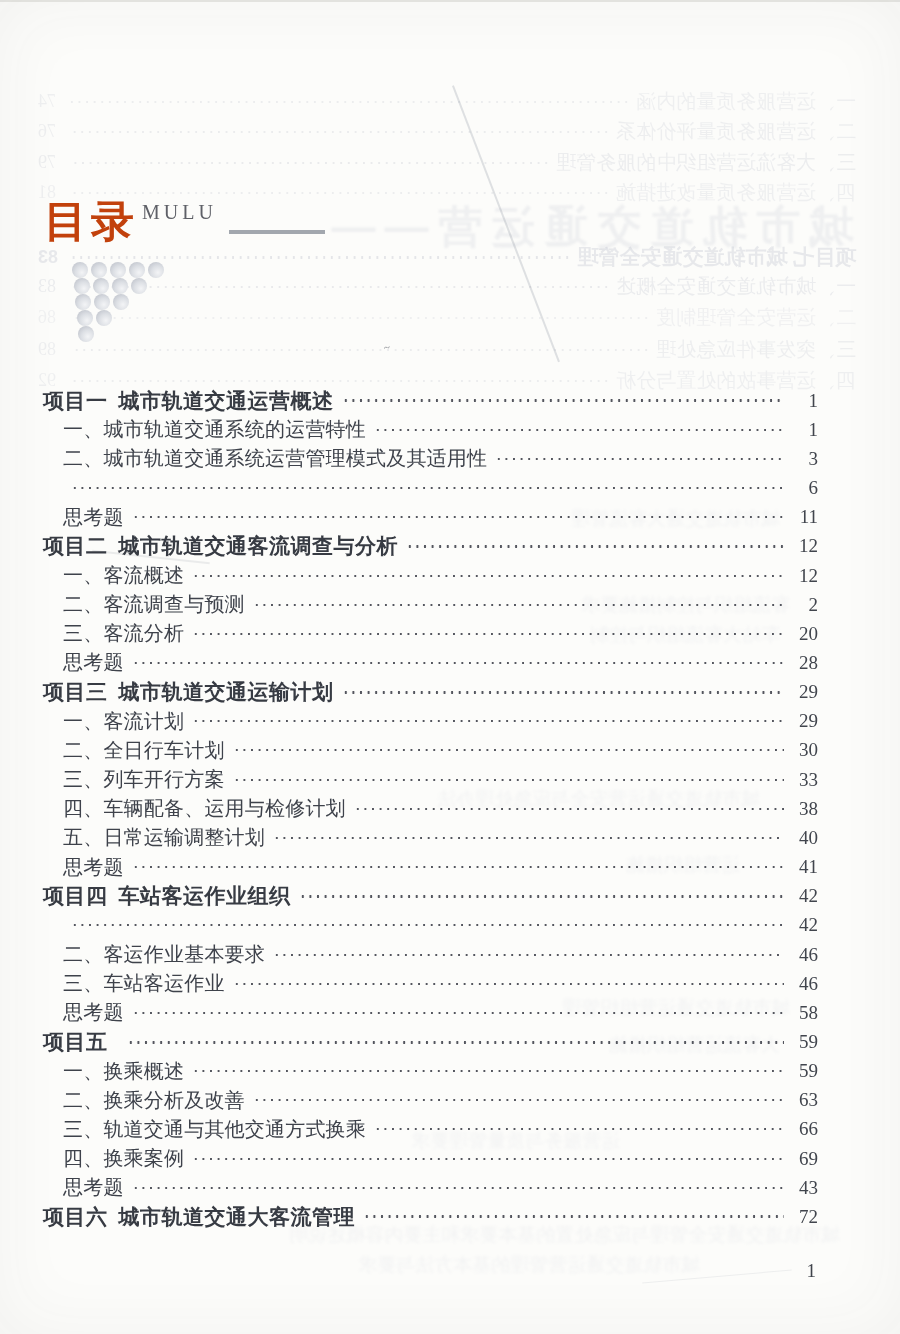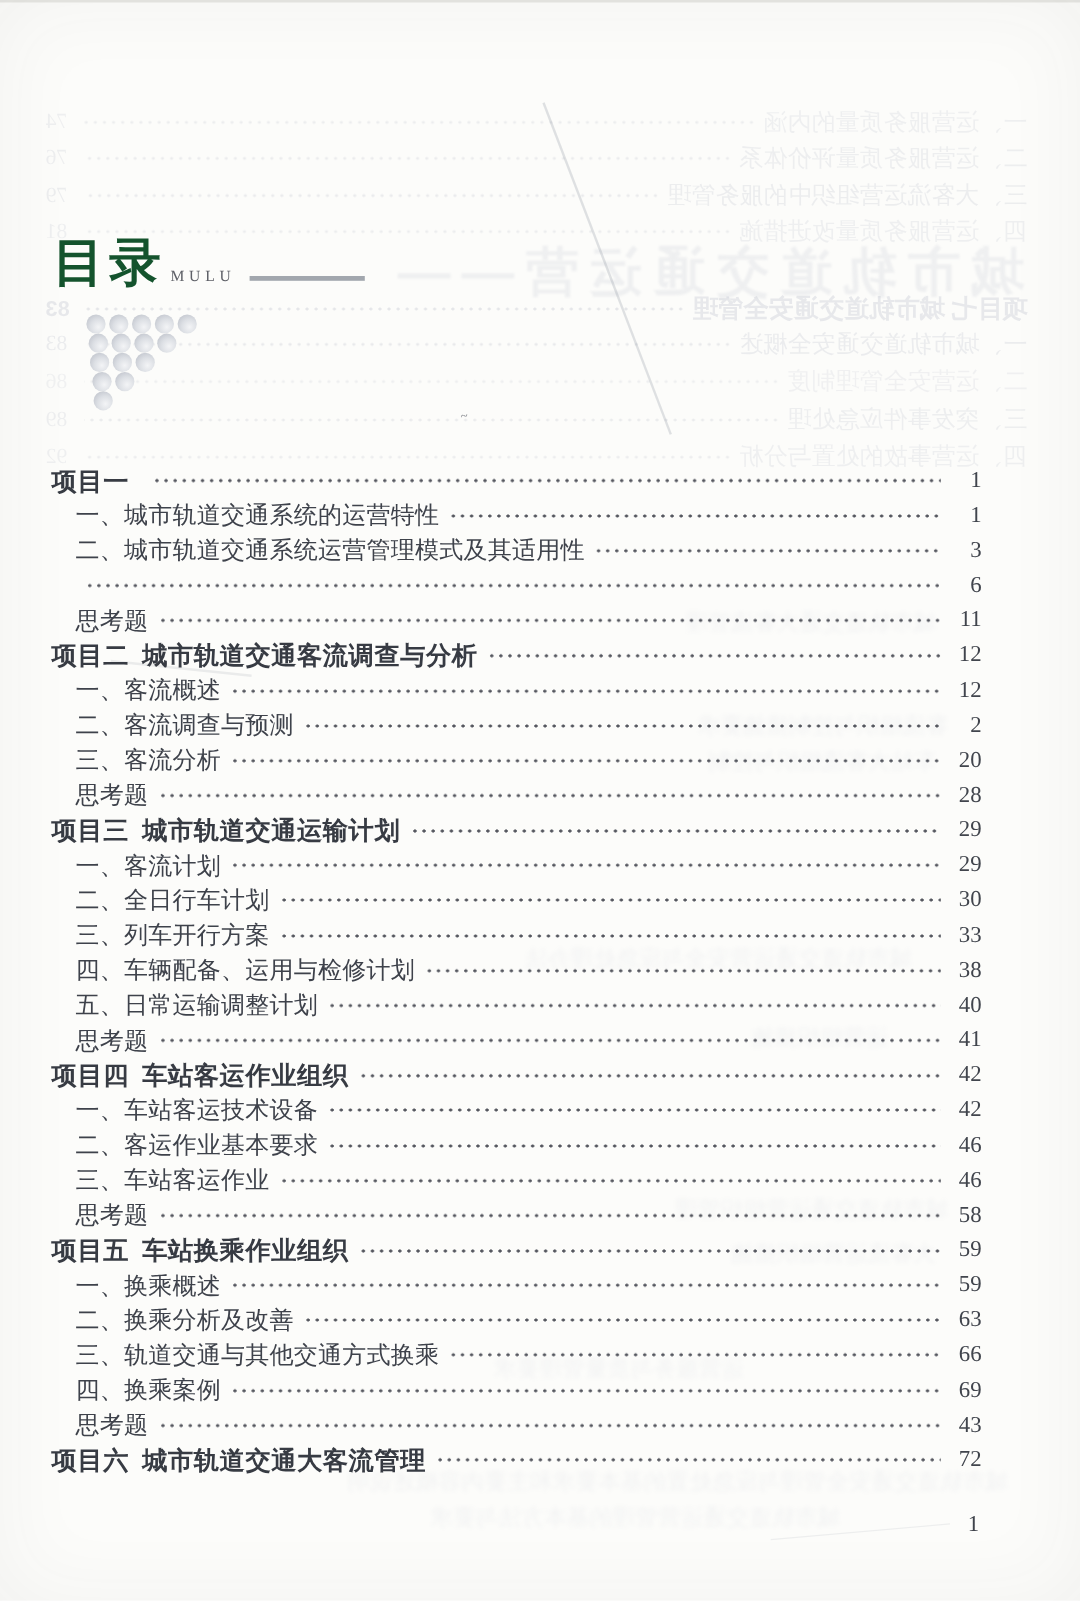--- a/index.html
+++ b/index.html
@@ -13,28 +13,28 @@
     background:#fcfcfa;
     box-shadow:inset 0 0 70px rgba(60,60,55,0.05), inset 0 2px 0 #e7e7e3;
   }
 
   
   .header{
     position:absolute;left:44px;top:200px;
     display:flex;align-items:flex-end;z-index:3;
   }
   .title-cn{
-    font-family:Liberation Mono, monospace;
+    font-family:Liberation Sans, sans-serif;
     font-weight:bold;font-size:43px;line-height:1;
-    letter-spacing:4px;color:#14532d;
+    letter-spacing:4px;color:#c2410c;
   }
   .title-pinyin{
     font-family:"Liberation Serif","DejaVu Serif",serif;
-    font-size:13px;line-height:1;letter-spacing:4px;color:#5e6067;
-    margin-left:4px;margin-bottom:7px;
+    font-size:20px;line-height:1;letter-spacing:4px;color:#5e6067;
+    margin-left:4px;margin-bottom:21px;
   }
   .header-rule{
     width:96px;height:4px;background:#a2a7ae;
     margin-left:12px;margin-bottom:9px;
   }
   .deco-dots{position:absolute;left:72px;top:262px;z-index:3;}
   .deco-dot{
     position:absolute;width:16px;height:16px;border-radius:50%;
     background:radial-gradient(circle at 62% 66%, #f3f4f6 0%, #dcdfe4 45%, #b7bbc4 100%);
   }
@@ -195,20 +195,21 @@
       <span class="deco-dot" style="left: 22px; top: 32px;"></span>
       <span class="deco-dot" style="left: 41px; top: 32px;"></span>
       <span class="deco-dot" style="left: 4.5px; top: 48px;"></span>
       <span class="deco-dot" style="left: 23.5px; top: 48px;"></span>
       <span class="deco-dot" style="left: 6px; top: 64px;"></span>
     </div>
 
   <div class="toc" id="toc-list">
       <div class="row chapter">
         <span class="num">项目一</span>
+        <span>城市轨道交通运营概述</span>
         <span class="leader"></span>
         <span class="pagenum">1</span>
       </div>
       <div class="row item">
         <span>一、城市轨道交通系统的运营特性</span>
         <span class="leader"></span>
         <span class="pagenum">1</span>
       </div>
       <div class="row item">
         <span>二、城市轨道交通系统运营管理模式及其适用性</span>
@@ -286,42 +287,40 @@
         <span class="leader"></span>
         <span class="pagenum">41</span>
       </div>
       <div class="row chapter">
         <span class="num">项目四</span>
         <span>车站客运作业组织</span>
         <span class="leader"></span>
         <span class="pagenum">42</span>
       </div>
       <div class="row item">
-        <span>一、车站客运技术设备</span>
         <span class="leader"></span>
         <span class="pagenum">42</span>
       </div>
       <div class="row item">
         <span>二、客运作业基本要求</span>
         <span class="leader"></span>
         <span class="pagenum">46</span>
       </div>
       <div class="row item">
         <span>三、车站客运作业</span>
         <span class="leader"></span>
         <span class="pagenum">46</span>
       </div>
       <div class="row item">
         <span>思考题</span>
         <span class="leader"></span>
         <span class="pagenum">58</span>
       </div>
       <div class="row chapter">
         <span class="num">项目五</span>
-        <span>车站换乘作业组织</span>
         <span class="leader"></span>
         <span class="pagenum">59</span>
       </div>
       <div class="row item">
         <span>一、换乘概述</span>
         <span class="leader"></span>
         <span class="pagenum">59</span>
       </div>
       <div class="row item">
         <span>二、换乘分析及改善</span>

